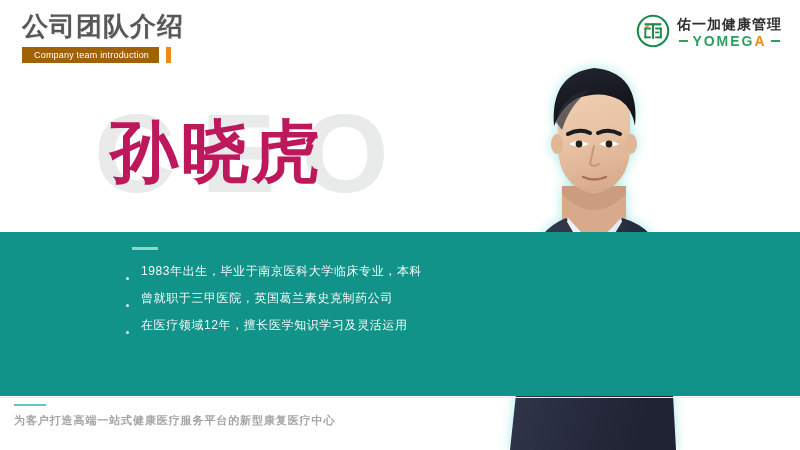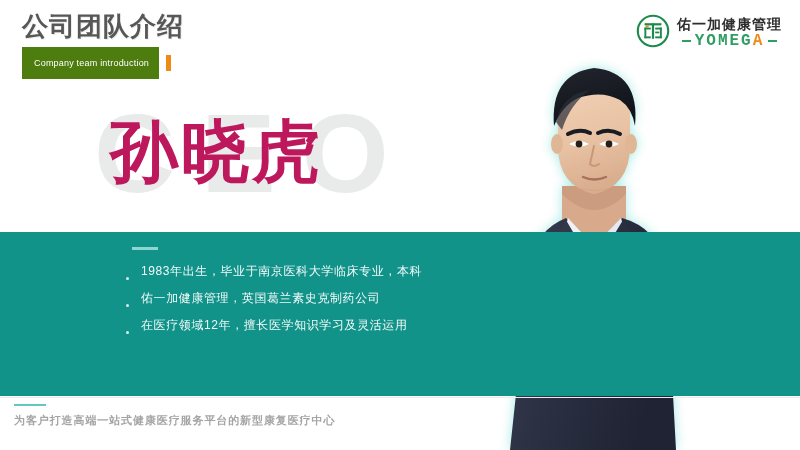--- a/index.html
+++ b/index.html
@@ -15,43 +15,43 @@
   
   .header { position:absolute; left:0; top:0; width:800px; height:78px; }
   .title-block { position:absolute; left:22px; top:10px; }
   .title-cn {
     font-size:26px; font-weight:bold; color:#575757;
     letter-spacing:1px; line-height:32px;
     text-shadow:1px 1px 0 rgba(0,0,0,0.08);
   }
   .subtitle-row { position:absolute; left:22px; top:47px; display:flex; align-items:center; gap:7px; }
   .subtitle-bar {
-    background:#4d7c0f; height:32px;
+    background:#a16207; height:16px;
     padding:0 10px 0 12px;
     display:flex; align-items:center;
   }
   .subtitle-en {
     color:#ffffff; font-size:9px; letter-spacing:0.2px;
     line-height:16px; white-space:nowrap;
   }
   .subtitle-tick { width:5px; height:16px; background:#ED8B16; }
 
   
   .logo { position:absolute; right:18px; top:14px; display:flex; align-items:flex-end; gap:7px; }
   .logo-mark { width:34px; height:34px; position:relative; flex:0 0 34px; }
   .logo-text { display:flex; flex-direction:column; align-items:center; }
   .logo-cn {
     font-size:14px; font-weight:bold; color:#2E2E2E;
     letter-spacing:1px; line-height:17px; white-space:nowrap;
   }
   .logo-en-row { display:flex; align-items:center; gap:4px; margin-top:1px; }
   .logo-dash { width:9px; height:2px; background:#2E9E63; }
   .logo-en {
-    font-family:Liberation Mono, monospace;
-    font-size:16px; font-weight:bold; letter-spacing:2px;
+    font-family:Liberation Sans, sans-serif;
+    font-size:14px; font-weight:bold; letter-spacing:2px;
     color:#2E9E63; line-height:14px; white-space:nowrap;
   }
   .logo-en .accent { color:#ED8B16; }
 
   
   .ceo-ghost {
     position:absolute; left:94px; top:96px;
     font-size:112px; font-weight:bold; color:#E9EAEA;
     letter-spacing:26px; line-height:116px;
     white-space:nowrap; user-select:none;text-align:center;
@@ -264,21 +264,21 @@
     <div class="panel-dash"></div>
     <div class="bullets">
 
       <div class="bullet-row">
         <span class="bullet-dot"></span>
         <span class="bullet-text">1983年出生，毕业于南京医科大学临床专业，本科</span>
       </div>
 
       <div class="bullet-row">
         <span class="bullet-dot"></span>
-        <span class="bullet-text">佑一加健康管理，英国葛兰素史克制药公司</span>
+        <span class="bullet-text">曾就职于三甲医院，英国葛兰素史克制药公司</span>
       </div>
 
       <div class="bullet-row">
         <span class="bullet-dot"></span>
         <span class="bullet-text">在医疗领域12年，擅长医学知识学习及灵活运用</span>
       </div>
 
 
     </div>
   </div>

